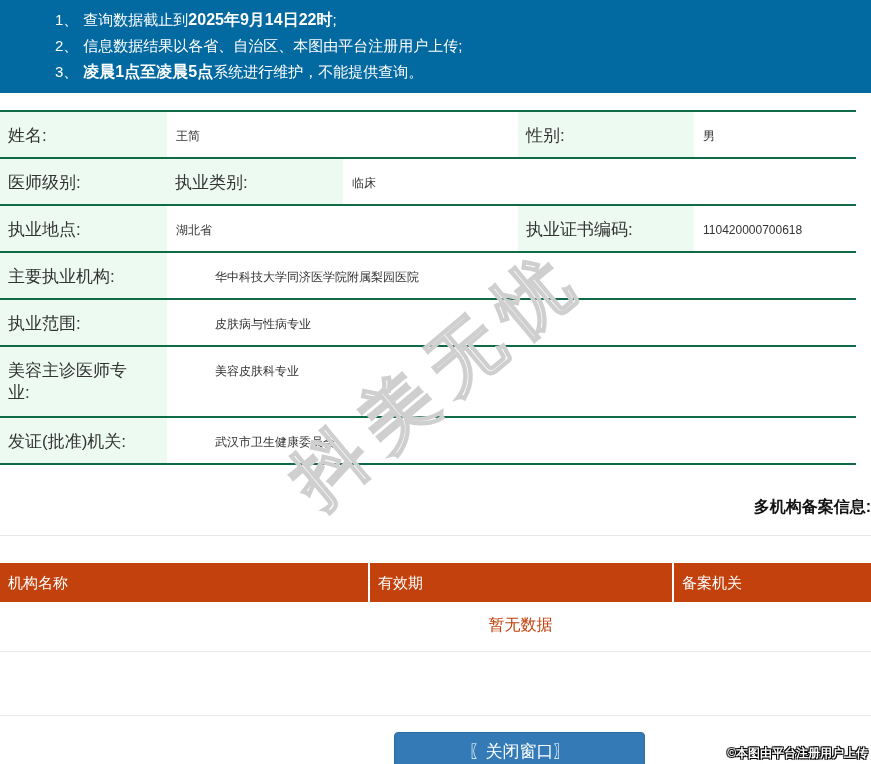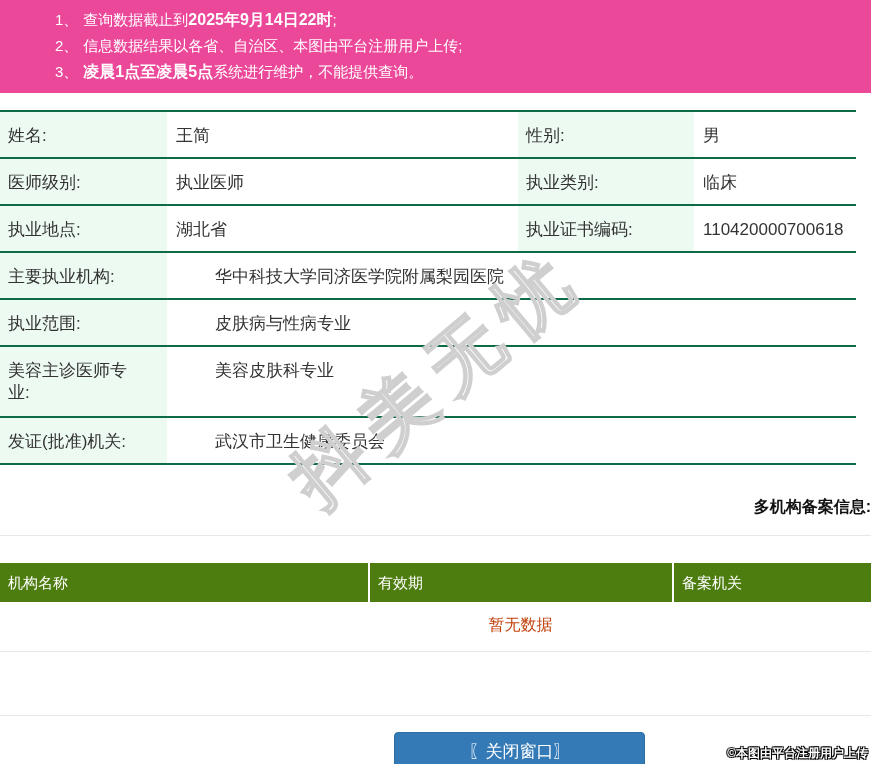--- a/index.html
+++ b/index.html
@@ -5,53 +5,53 @@
   * { margin:0; padding:0; box-sizing:border-box; }
   body { background:#fff; }
   .screen {
     position:relative; width:871px; height:764px; overflow:hidden;
     background:#fff; font-family:"Liberation Sans", sans-serif; color:#333;
   }
 
   
   .banner {
     position:absolute; top:0; left:0; width:871px; height:93px;
-    background:#ec4899; color:#fff; padding:7px 10px 0 55px;
+    background:#0369a1; color:#fff; padding:7px 10px 0 55px;
   }
   .note { font-size:15px; line-height:26px; white-space:nowrap; }
   .note .num { margin-right:5px; }
   .note .strong { font-weight:bold; font-size:16px; }
 
   
   .info-table { position:absolute; top:110px; left:0; width:856px; border-top:2px solid #0e6b45; }
   .irow { display:flex; align-items:stretch; height:47px; border-bottom:2px solid #0e6b45; overflow:hidden; }
   .irow.tall { height:71px; }
   .cell-label {
     width:167px; background:#ecfaf2; padding:13px 26px 0 8px;
     font-size:17px; line-height:22px; color:#333;
   }
   .cell-label.l2 { width:176px; }
-  .cell-value { padding:13px 0 0 9px; font-size:17px; line-height:22px; color:#333; }
+  .cell-value { padding:13px 0 0 9px; font-size:12px; line-height:22px; color:#333; }
   .cell-value.v1 { width:351px; }
   .cell-value.v2 { flex:1; }
   .cell-value.full { flex:1;padding-left:48px; }
 
   
   .section-title {
     position:absolute; top:497px; left:0; width:871px;
     text-align:right; padding-left:141px;
     font-size:16px; font-weight:bold; color:#111;
   }
   .hr { position:absolute; left:0; width:871px; border-top:1px solid #e8e8e8; }
   .hr1 { top:535px; }
   .hr2 { top:715px; }
 
   .filing-header { position:absolute; top:563px; left:0; width:871px; height:39px; display:flex; }
   .fh-cell {
-    background:#4d7c0f; color:#fff; font-size:15px;
+    background:#c2410c; color:#fff; font-size:15px;
     padding:11px 0 15px 8px; margin-right:2px;
   }
   .fh-c1 { width:368px; }
   .fh-c2 { width:302px; }
   .fh-c3 { flex:1; margin-right:0; }
 
   .empty-row {
     position:absolute; top:602px; left:0; width:871px; height:50px;
     border-bottom:1px solid #e8e8e8; text-align:center; padding-top:13px;
     font-size:16px; color:#c2410c;
@@ -99,21 +99,20 @@
 
   <div class="info-table">
     <div class="irow">
       <div class="cell-label">姓名:</div>
       <div class="cell-value v1">王简</div>
       <div class="cell-label l2">性别:</div>
       <div class="cell-value v2">男</div>
     </div>
     <div class="irow">
       <div class="cell-label">医师级别:</div>
-      <div class="cell-value v1">执业医师</div>
       <div class="cell-label l2">执业类别:</div>
       <div class="cell-value v2">临床</div>
     </div>
     <div class="irow">
       <div class="cell-label">执业地点:</div>
       <div class="cell-value v1">湖北省</div>
       <div class="cell-label l2">执业证书编码:</div>
       <div class="cell-value v2">110420000700618</div>
     </div>
     <div class="irow">

